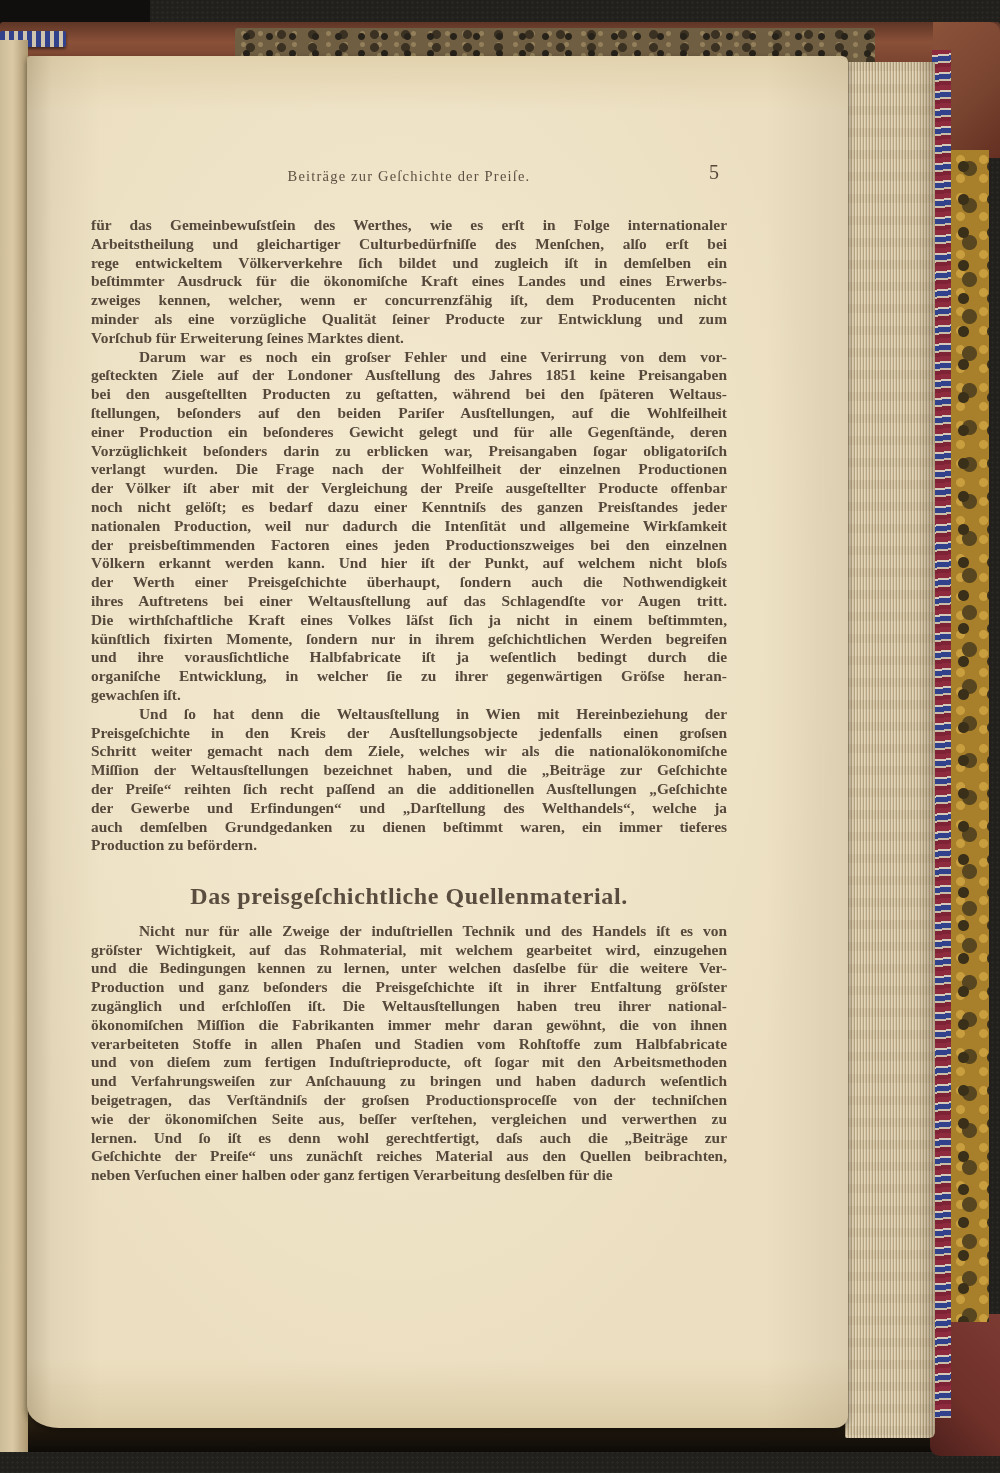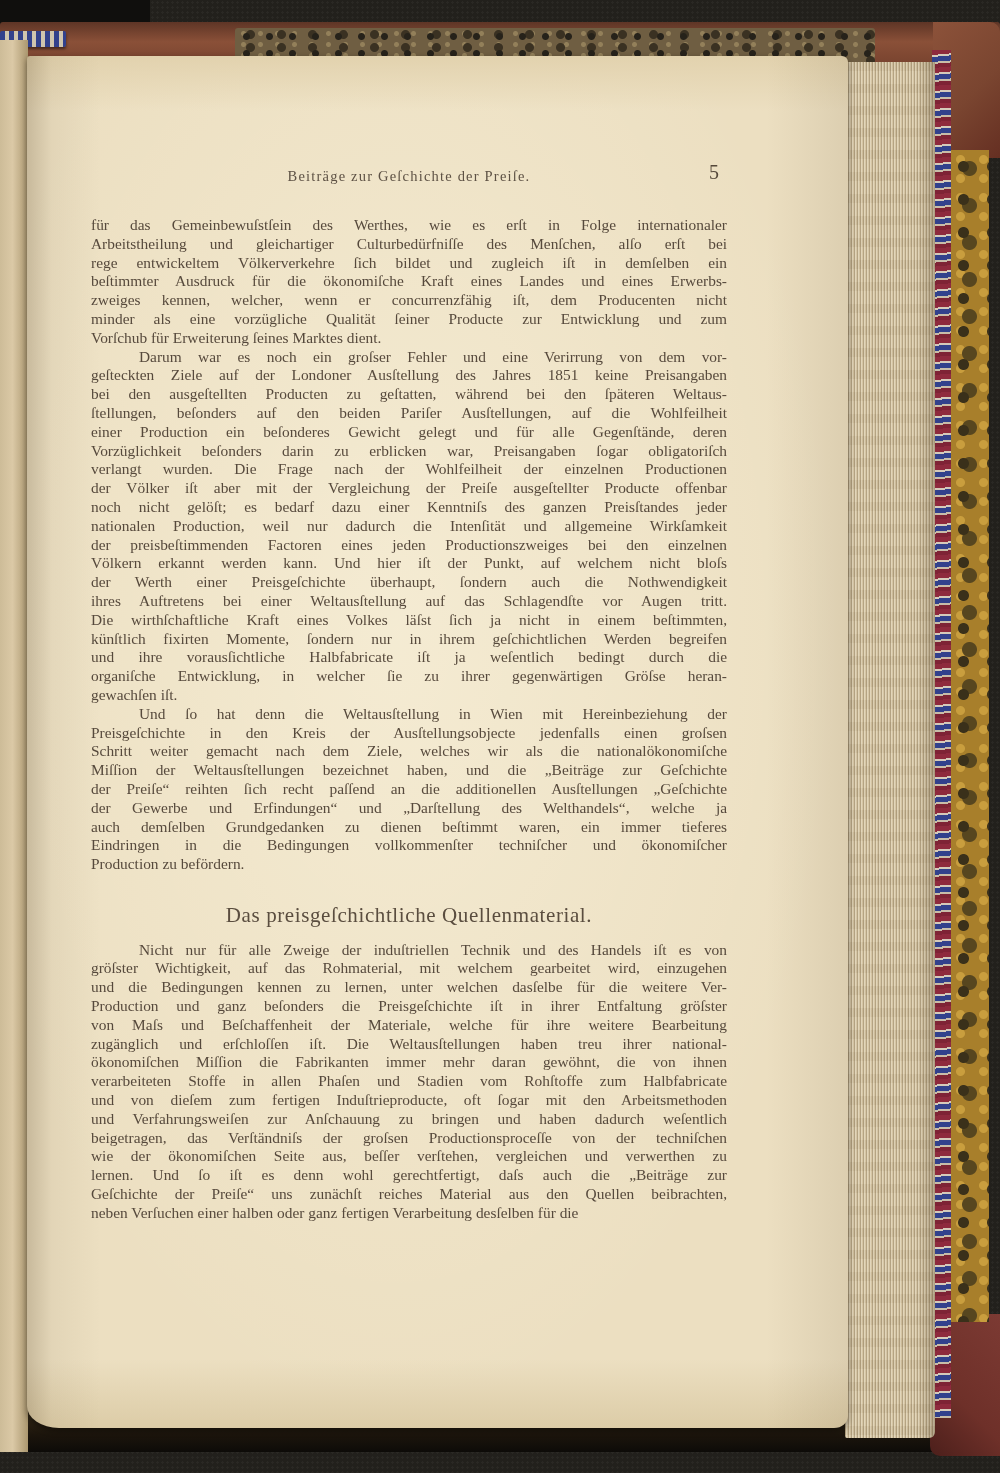--- a/index.html
+++ b/index.html
@@ -91,27 +91,27 @@
     box-shadow:0 3px 6px rgba(0,0,0,0.45);
   }
   .text-col { position:absolute; left:52px; top:112px; width:636px; color:var(--ink,#56493c);margin-left:12px; }
   .running-head-row { position:relative; height:24px; }
   .running-head {
     text-align:center; font-size:14.5px; letter-spacing:1.2px; color:#5d5144;
   }
   .page-num {
     position:absolute; right:8px; top:-7px; font-size:20px; color:#55483a;
   }
-  .body-text { margin-top:24px; font-size:15.4px; line-height:18.8px; }
+  .body-text { margin-top:24px; font-size:15.4px; line-height:18.8px;font-weight:bold; }
   .paragraph { margin:0; }
   .line { text-align:justify; text-align-last:justify; white-space:normal; }
   .line.last { text-align-last:left; }
   .line.indent { text-indent:48px; }
   .section-heading {
-    text-align:center; font-size:21px; letter-spacing:0.6px; color:#5a4d3f;
+    text-align:center; font-size:24px; letter-spacing:0.6px; color:#5a4d3f;
     margin:32px 0 16px 0;
   }
 </style>
 </head>
 <body>
 
 <div class="stage" style="--bg: #22201c; --page: #ecdfc1; --ink: #56493c; --fore-edge: #d6c6a5; --endpaper-red: #8e2a3d; --endpaper-blue: #32418c; --board-yellow: #a87f2b;">
   <div class="shadow-tl"></div>
 
   <div class="top-leather"></div>
@@ -165,30 +165,28 @@
             <div class="line last">gewachſen iſt.</div>
           </div>
           <div class="paragraph">
             <div class="line indent">Und ſo hat denn die Weltausſtellung in Wien mit Hereinbeziehung der</div>
             <div class="line">Preisgeſchichte in den Kreis der Ausſtellungsobjecte jedenfalls einen groſsen</div>
             <div class="line">Schritt weiter gemacht nach dem Ziele, welches wir als die nationalökonomiſche</div>
             <div class="line">Miſſion der Weltausſtellungen bezeichnet haben, und die „Beiträge zur Geſchichte</div>
             <div class="line">der Preiſe“ reihten ſich recht paſſend an die additionellen Ausſtellungen „Geſchichte</div>
             <div class="line">der Gewerbe und Erfindungen“ und „Darſtellung des Welthandels“, welche ja</div>
             <div class="line">auch demſelben Grundgedanken zu dienen beſtimmt waren, ein immer tieferes</div>
-            <div class="line">Eindringen in die Bedingungen vollkommenſter techniſcher und ökonomiſcher</div>
             <div class="line last">Production zu befördern.</div>
           </div>
           <div class="section-heading">Das preisgeſchichtliche Quellenmaterial.</div>
           <div class="paragraph">
             <div class="line indent">Nicht nur für alle Zweige der induſtriellen Technik und des Handels iſt es von</div>
             <div class="line">gröſster Wichtigkeit, auf das Rohmaterial, mit welchem gearbeitet wird, einzugehen</div>
             <div class="line">und die Bedingungen kennen zu lernen, unter welchen dasſelbe für die weitere Ver-</div>
             <div class="line">Production und ganz beſonders die Preisgeſchichte iſt in ihrer Entfaltung gröſster</div>
-            <div class="line">von Maſs und Beſchaffenheit der Materiale, welche für ihre weitere Bearbeitung</div>
             <div class="line">zugänglich und erſchloſſen iſt. Die Weltausſtellungen haben treu ihrer national-</div>
             <div class="line">ökonomiſchen Miſſion die Fabrikanten immer mehr daran gewöhnt, die von ihnen</div>
             <div class="line">verarbeiteten Stoffe in allen Phaſen und Stadien vom Rohſtoffe zum Halbfabricate</div>
             <div class="line">und von dieſem zum fertigen Induſtrieproducte, oft ſogar mit den Arbeitsmethoden</div>
             <div class="line">und Verfahrungsweiſen zur Anſchauung zu bringen und haben dadurch weſentlich</div>
             <div class="line">beigetragen, das Verſtändniſs der groſsen Productionsproceſſe von der techniſchen</div>
             <div class="line">wie der ökonomiſchen Seite aus, beſſer verſtehen, vergleichen und verwerthen zu</div>
             <div class="line">lernen. Und ſo iſt es denn wohl gerechtfertigt, daſs auch die „Beiträge zur</div>
             <div class="line">Geſchichte der Preiſe“ uns zunächſt reiches Material aus den Quellen beibrachten,</div>
             <div class="line last">neben Verſuchen einer halben oder ganz fertigen Verarbeitung desſelben für die</div>

